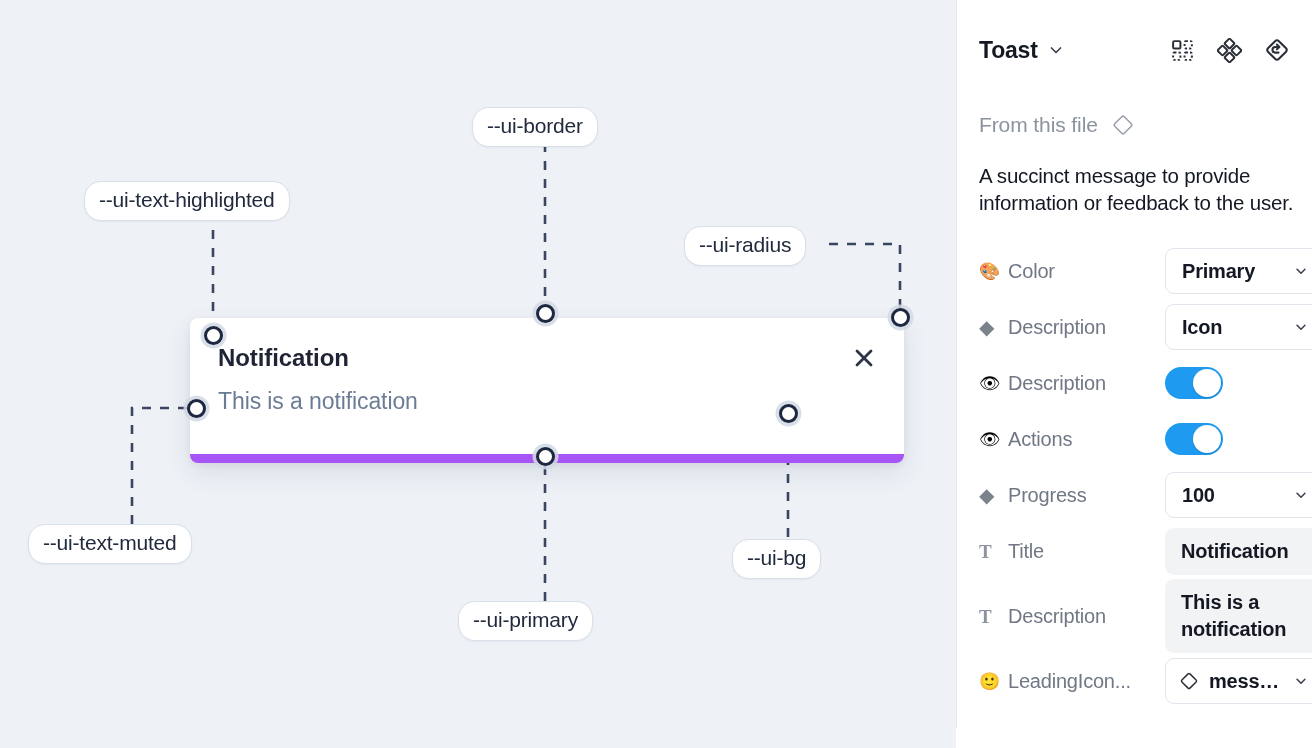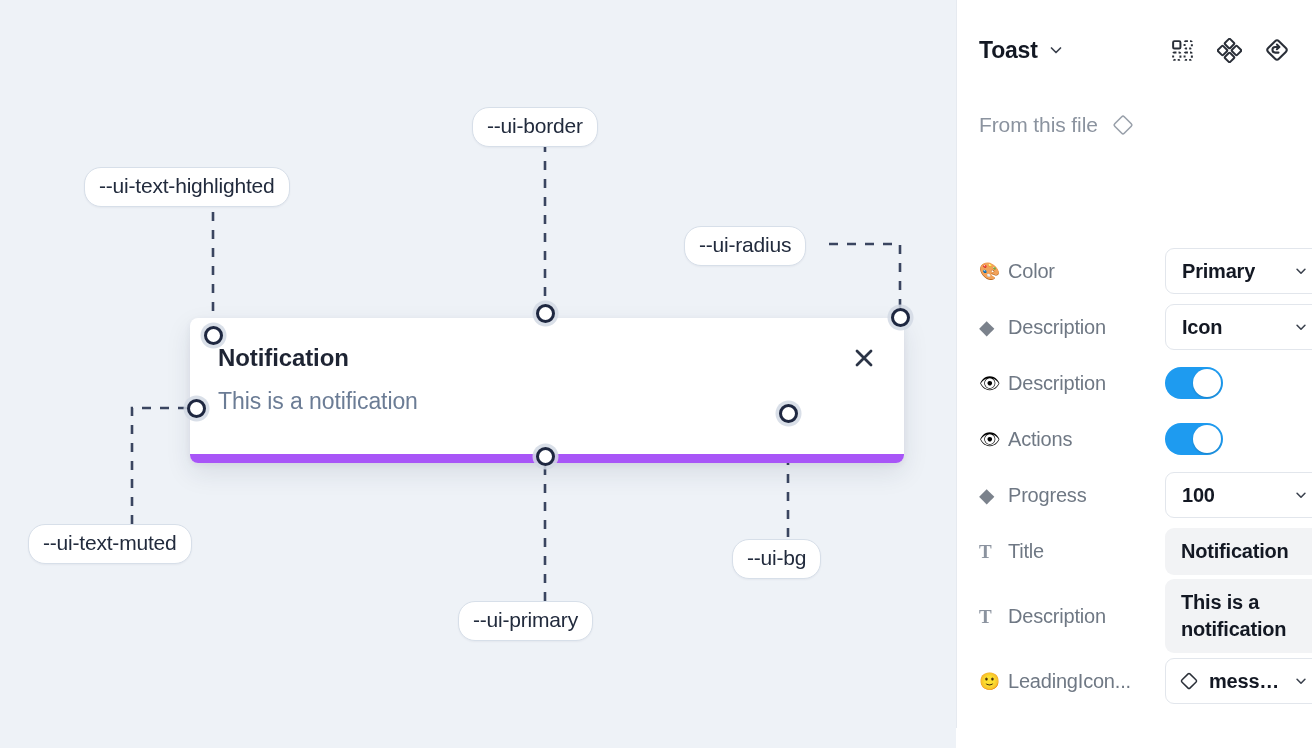--- a/index.html
+++ b/index.html
@@ -196,21 +196,21 @@
       <div id="toast-progress" style="width:100%"></div>
     </div>
 
     <div class="handle" style="left:204px; top:326px;"></div>
     <div class="handle" style="left:536px; top:304px;"></div>
     <div class="handle" style="left:891px; top:308px;"></div>
     <div class="handle" style="left:187px; top:399px;"></div>
     <div class="handle" style="left:536px; top:447px;"></div>
     <div class="handle" style="left:779px; top:404px;"></div>
 
-    <div class="pill" style="left:84px;  top:167px;text-align:right;">--ui-text-highlighted</div>
+    <div class="pill" style="left:84px;  top:181px;text-align:right;">--ui-text-highlighted</div>
     <div class="pill" style="left:472px; top:107px;">--ui-border</div>
     <div class="pill" style="left:684px; top:226px;">--ui-radius</div>
     <div class="pill" style="left:458px; top:601px;">--ui-primary</div>
     <div class="pill" style="left:28px;  top:524px;">--ui-text-muted</div>
     <div class="pill" style="left:732px; top:539px;">--ui-bg</div>
   </div>
 
   <div id="panel">
 
     <div id="panel-header">
@@ -250,20 +250,21 @@
 
     <div id="from-file-row">
       <span id="from-file-label">From this file</span>
       <span style="display:flex">
         <svg width="26" height="26" viewBox="0 0 24 24" fill="none" stroke="#9aa1ab" stroke-width="1.5">
           <rect x="5.8" y="5.8" width="12.4" height="12.4" rx="1.6" transform="rotate(45 12 12)"></rect>
         </svg>
       </span>
     </div>
 
+    <div id="panel-desc">A succinct message to provide information or feedback to the user.</div>
 
     <div id="prop-list">
 
       <div class="prop-row">
         <div class="prop-left">
           <span class="prop-ico">🎨</span>
           <span class="prop-label">Color</span>
         </div>
         <div class="ctl">
           <div class="select">

